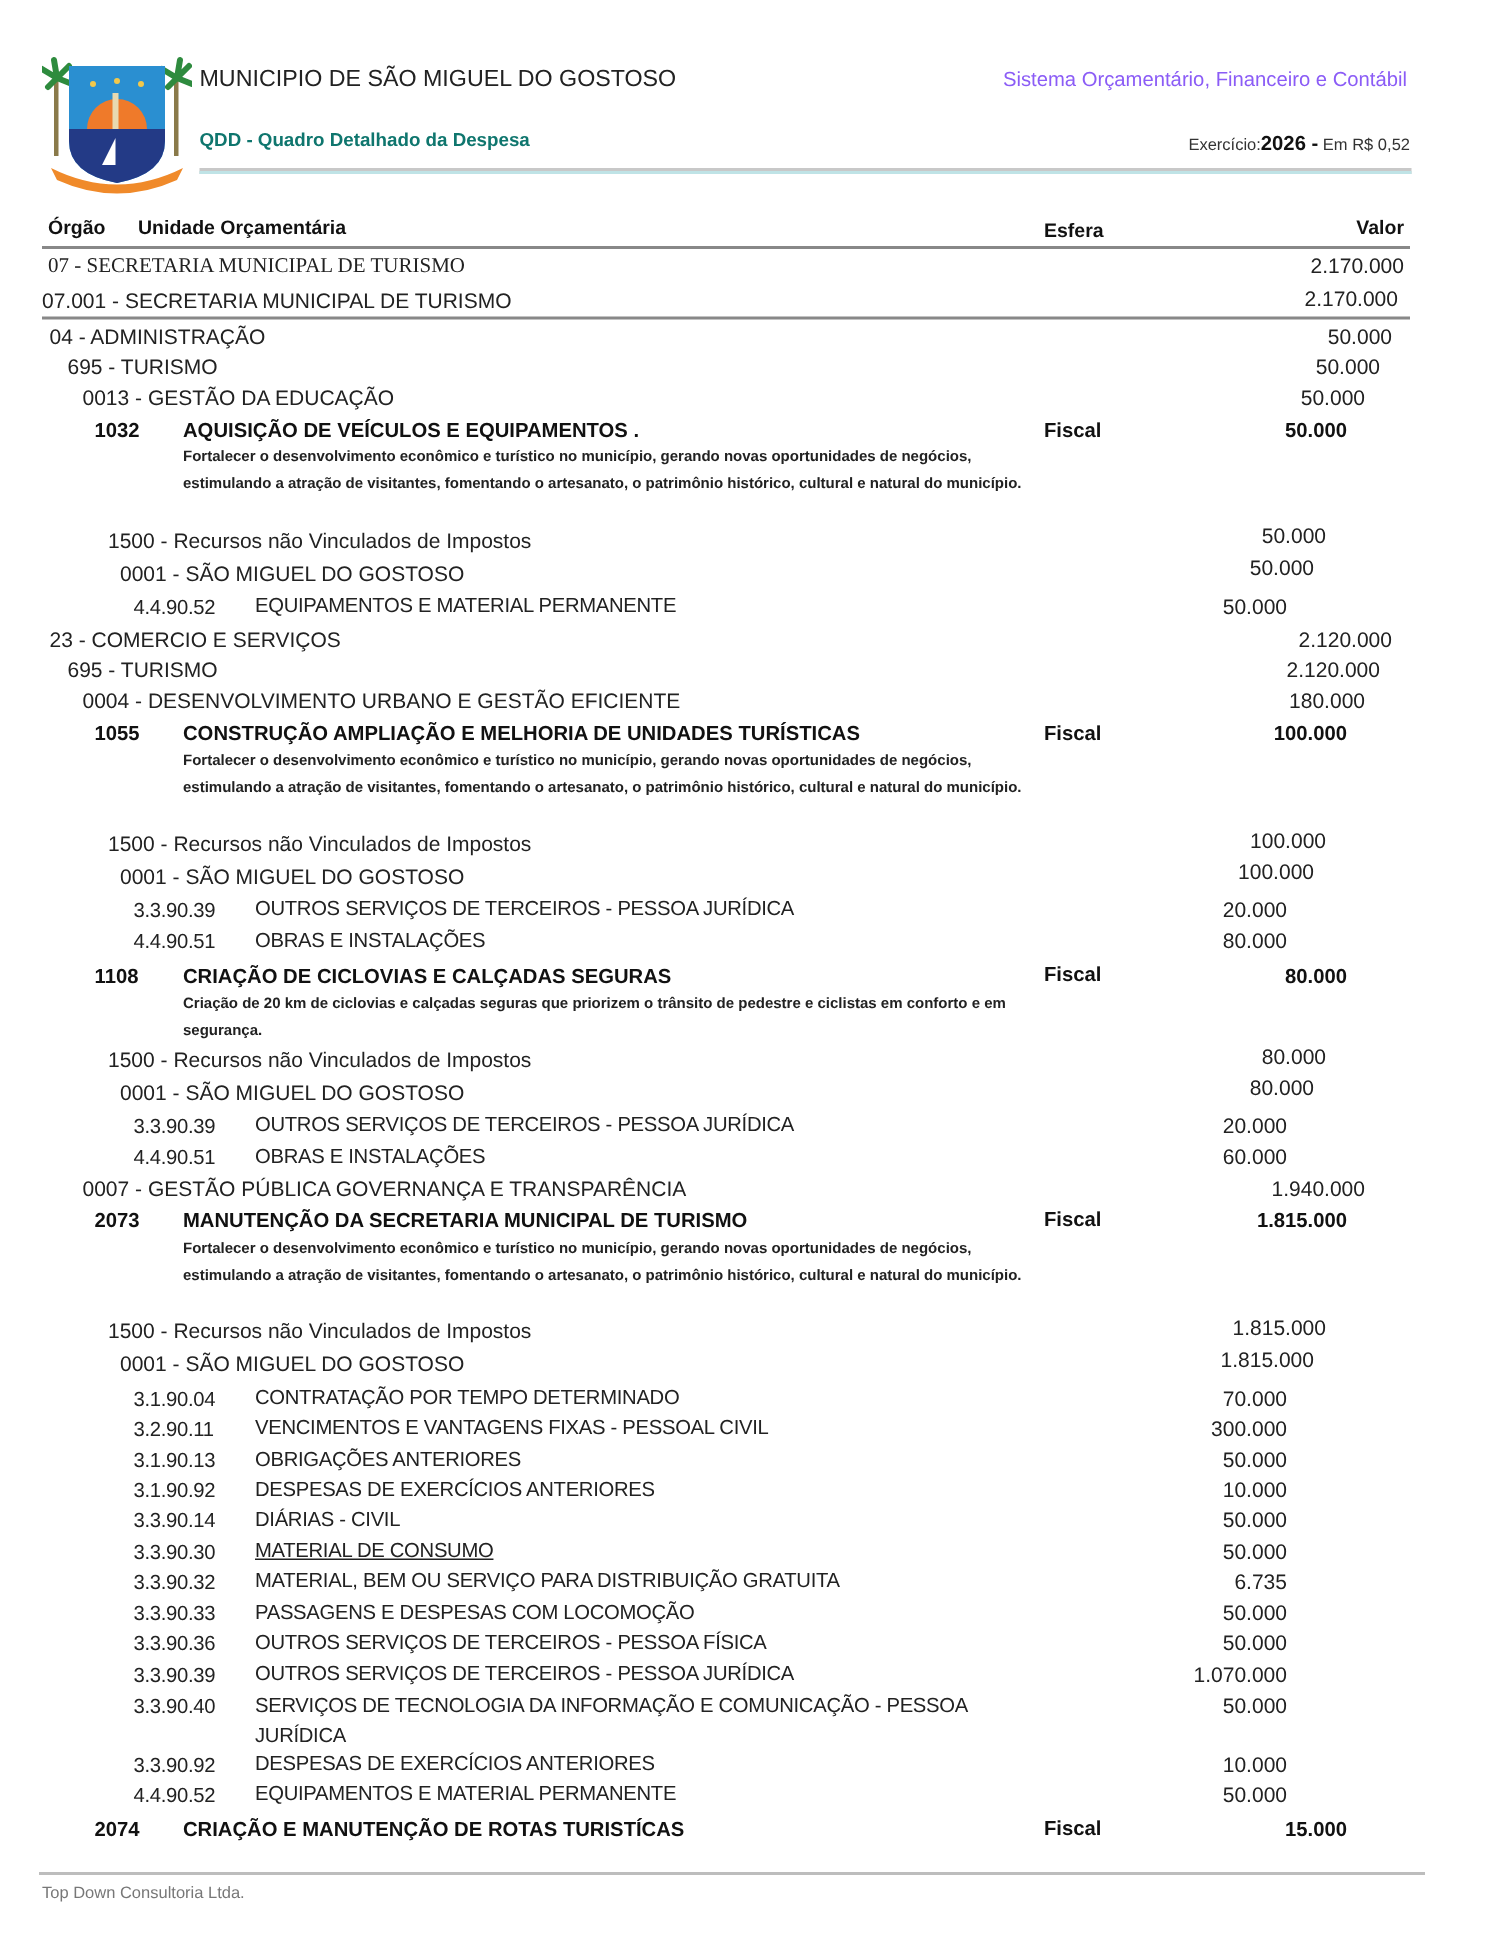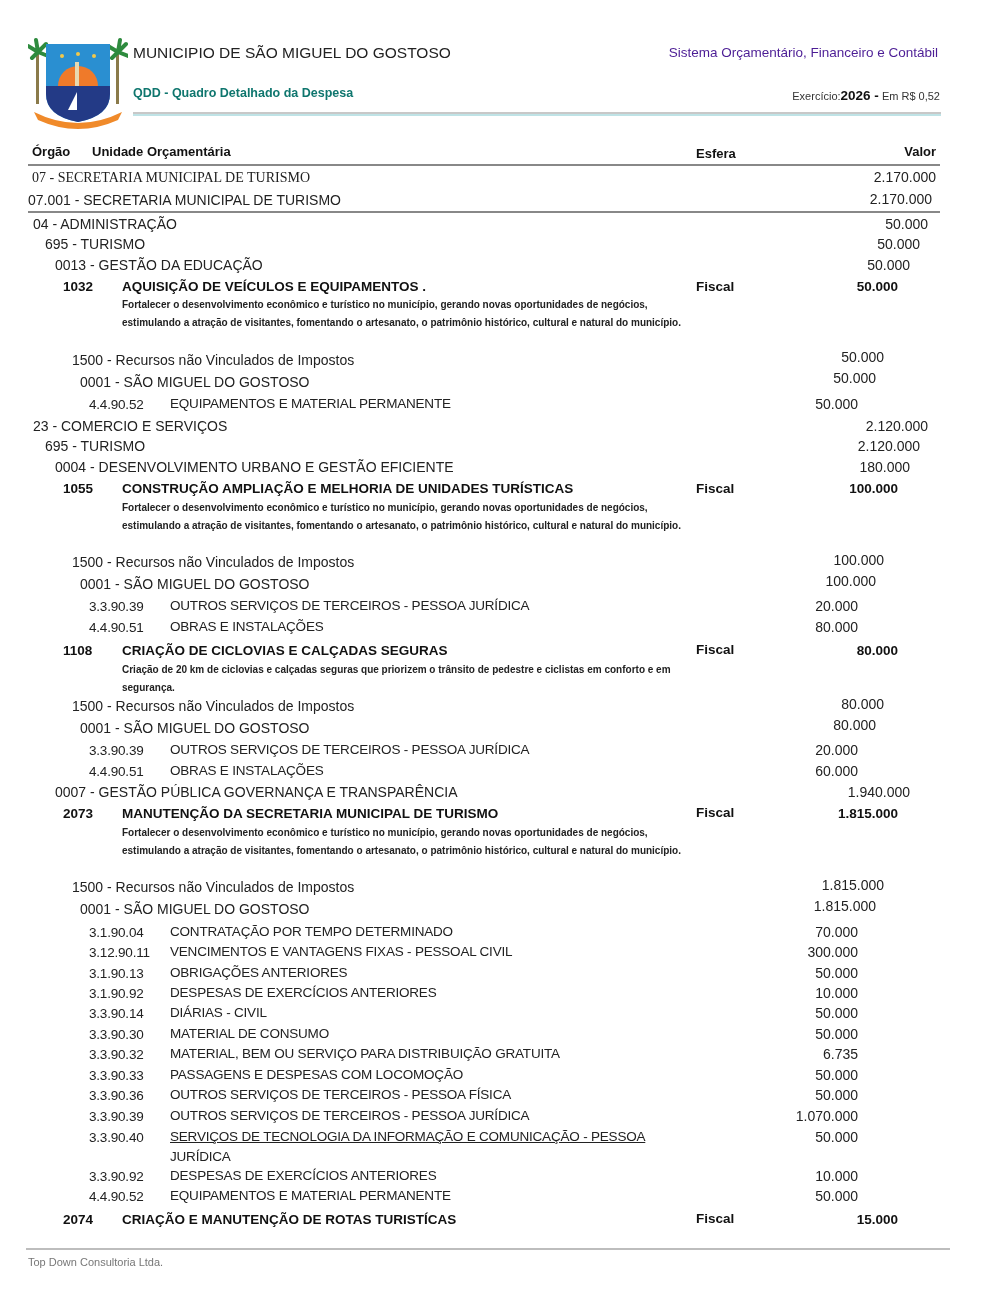--- a/index.html
+++ b/index.html
@@ -2,21 +2,21 @@
 <html><head>
 <meta charset="utf-8">
 <style>
   * { margin: 0; padding: 0; box-sizing: border-box; }
   html, body { width: 1000px; height: 1294px; background: #ffffff; overflow: hidden; }
   body { position: relative; font-family: "Liberation Sans", sans-serif; color: #1a1a1a; }
   .abs { position: absolute; white-space: nowrap; }
   .logo { position: absolute; left: 28px; top: 34px; width: 100px; height: 96px; }
   .title { left: 133px; top: 44px; font-size: 15.5px; color: #222; }
   .subtitle { left: 133px; top: 86px; font-size: 12.5px; font-weight: bold; color: #0f766e; }
-  .system { right: 62px; top: 45px; font-size: 13.5px; color: #4c1d95; }
+  .system { right: 62px; top: 45px; font-size: 13.5px; color: #8b5cf6; }
   .exercicio { right: 60px; top: 88px; font-size: 11px; color: #333; }
   .exercicio b { font-size: 13.5px; color: #111; }
   .hdr-line { position: absolute; left: 133px; top: 112px; width: 808px; height: 4px; background: #c8c8c8; border-bottom: 2px solid #bfe3e6; }
   .col-head { top: 144px; font-size: 13px; font-weight: bold; color: #111; }
   .rule { position: absolute; left: 28px; width: 912px; height: 2px; background: #888; }
   .txt { font-size: 14px; color: #222; }
   .bold { font-weight: bold; font-size: 13.5px; color: #111; }
   .desc { font-size: 10px; font-weight: bold; color: #222; line-height: 17.5px; white-space: normal; width: 560px; left: 122px; }
   .num { text-align: center; font-size: 14px; color: #222; }
   .numb { text-align: right; font-size: 13.5px; font-weight: bold; color: #111; }
@@ -139,49 +139,49 @@
 <div class="abs desc" style="top:824px;">Fortalecer o desenvolvimento econômico e turístico no município, gerando novas oportunidades de negócios, estimulando a atração de visitantes, fomentando o artesanato, o patrimônio histórico, cultural e natural do município.</div>
 
 <div class="abs txt" style="left:72px; top:879px;">1500 - Recursos não Vinculados de Impostos</div>
 <div class="abs num" style="right:116px; top:877px;">1.815.000</div>
 <div class="abs txt" style="left:80px; top:901px;">0001 - SÃO MIGUEL DO GOSTOSO</div>
 <div class="abs num" style="right:124px; top:898px;">1.815.000</div>
 
 <div class="abs elem" style="left:89px; top:925px;">3.1.90.04</div>
 <div class="abs elem" style="left:170px; top:924px;">CONTRATAÇÃO POR TEMPO DETERMINADO</div>
 <div class="abs num" style="right:142px; top:924px;">70.000</div>
-<div class="abs elem" style="left:89px; top:945px;">3.12.90.11</div>
+<div class="abs elem" style="left:89px; top:945px;">3.2.90.11</div>
 <div class="abs elem" style="left:170px; top:944px;">VENCIMENTOS E VANTAGENS FIXAS - PESSOAL CIVIL</div>
 <div class="abs num" style="right:142px; top:944px;">300.000</div>
 <div class="abs elem" style="left:89px; top:966px;">3.1.90.13</div>
 <div class="abs elem" style="left:170px; top:965px;">OBRIGAÇÕES ANTERIORES</div>
 <div class="abs num" style="right:142px; top:965px;">50.000</div>
 <div class="abs elem" style="left:89px; top:986px;">3.1.90.92</div>
 <div class="abs elem" style="left:170px; top:985px;">DESPESAS DE EXERCÍCIOS ANTERIORES</div>
 <div class="abs num" style="right:142px; top:985px;">10.000</div>
 <div class="abs elem" style="left:89px; top:1006px;">3.3.90.14</div>
 <div class="abs elem" style="left:170px; top:1005px;">DIÁRIAS - CIVIL</div>
 <div class="abs num" style="right:142px; top:1005px;">50.000</div>
 <div class="abs elem" style="left:89px; top:1027px;">3.3.90.30</div>
-<div class="abs elem" style="left:170px; top:1026px;">MATERIAL DE CONSUMO</div>
+<div class="abs elem" style="left:170px; top:1026px;text-decoration:underline;">MATERIAL DE CONSUMO</div>
 <div class="abs num" style="right:142px; top:1026px;">50.000</div>
 <div class="abs elem" style="left:89px; top:1047px;">3.3.90.32</div>
 <div class="abs elem" style="left:170px; top:1046px;">MATERIAL, BEM OU SERVIÇO PARA DISTRIBUIÇÃO GRATUITA</div>
 <div class="abs num" style="right:142px; top:1046px;">6.735</div>
 <div class="abs elem" style="left:89px; top:1068px;">3.3.90.33</div>
 <div class="abs elem" style="left:170px; top:1067px;">PASSAGENS E DESPESAS COM LOCOMOÇÃO</div>
 <div class="abs num" style="right:142px; top:1067px;">50.000</div>
 <div class="abs elem" style="left:89px; top:1088px;">3.3.90.36</div>
 <div class="abs elem" style="left:170px; top:1087px;">OUTROS SERVIÇOS DE TERCEIROS - PESSOA FÍSICA</div>
 <div class="abs num" style="right:142px; top:1087px;">50.000</div>
 <div class="abs elem" style="left:89px; top:1109px;">3.3.90.39</div>
 <div class="abs elem" style="left:170px; top:1108px;">OUTROS SERVIÇOS DE TERCEIROS - PESSOA JURÍDICA</div>
 <div class="abs num" style="right:142px; top:1108px;">1.070.000</div>
 <div class="abs elem" style="left:89px; top:1130px;">3.3.90.40</div>
-<div class="abs elem" style="left:170px; top:1129px;text-decoration:underline;">SERVIÇOS DE TECNOLOGIA DA INFORMAÇÃO E COMUNICAÇÃO - PESSOA</div>
+<div class="abs elem" style="left:170px; top:1129px;">SERVIÇOS DE TECNOLOGIA DA INFORMAÇÃO E COMUNICAÇÃO - PESSOA</div>
 <div class="abs elem" style="left:170px; top:1149px;">JURÍDICA</div>
 <div class="abs num" style="right:142px; top:1129px;">50.000</div>
 <div class="abs elem" style="left:89px; top:1169px;">3.3.90.92</div>
 <div class="abs elem" style="left:170px; top:1168px;">DESPESAS DE EXERCÍCIOS ANTERIORES</div>
 <div class="abs num" style="right:142px; top:1168px;">10.000</div>
 <div class="abs elem" style="left:89px; top:1189px;">4.4.90.52</div>
 <div class="abs elem" style="left:170px; top:1188px;">EQUIPAMENTOS E MATERIAL PERMANENTE</div>
 <div class="abs num" style="right:142px; top:1188px;">50.000</div>
 
 <div class="abs bold" style="left:63px; top:1212px;">2074</div>

